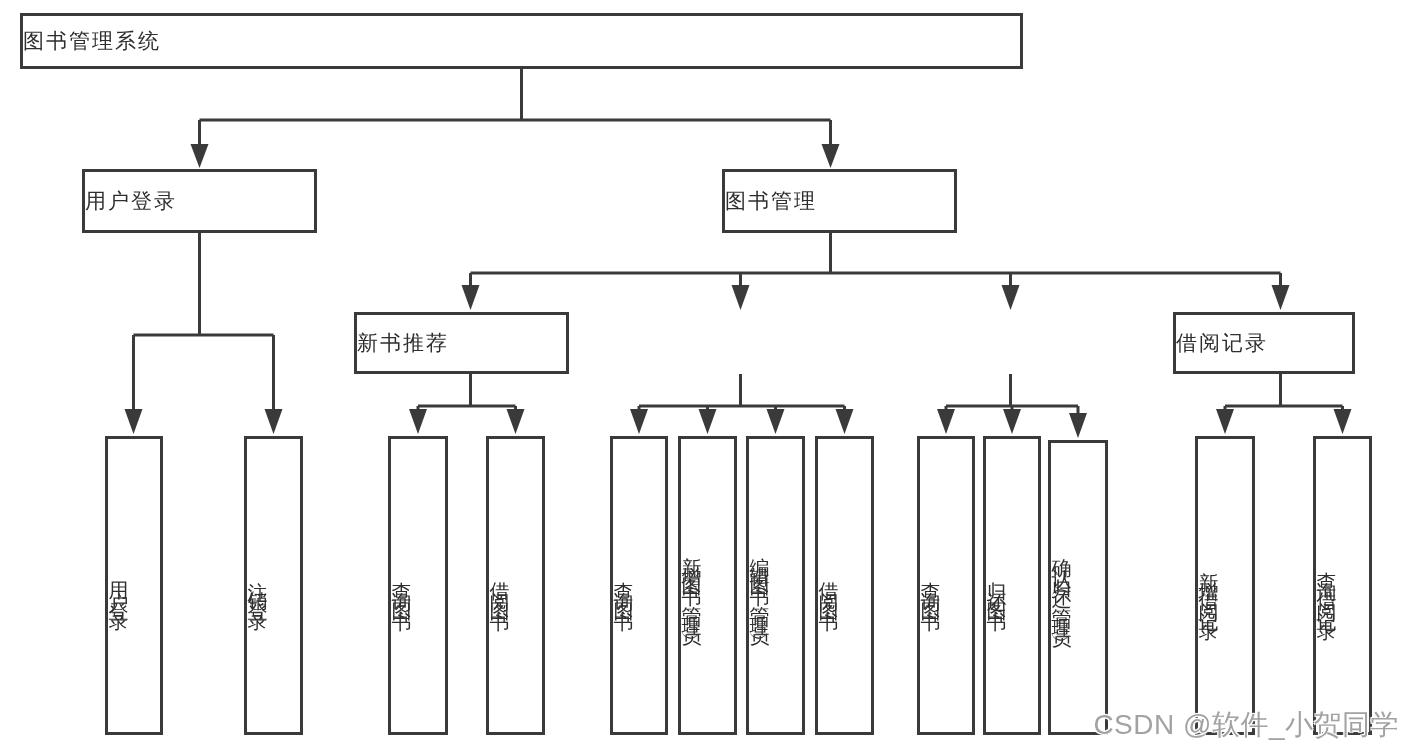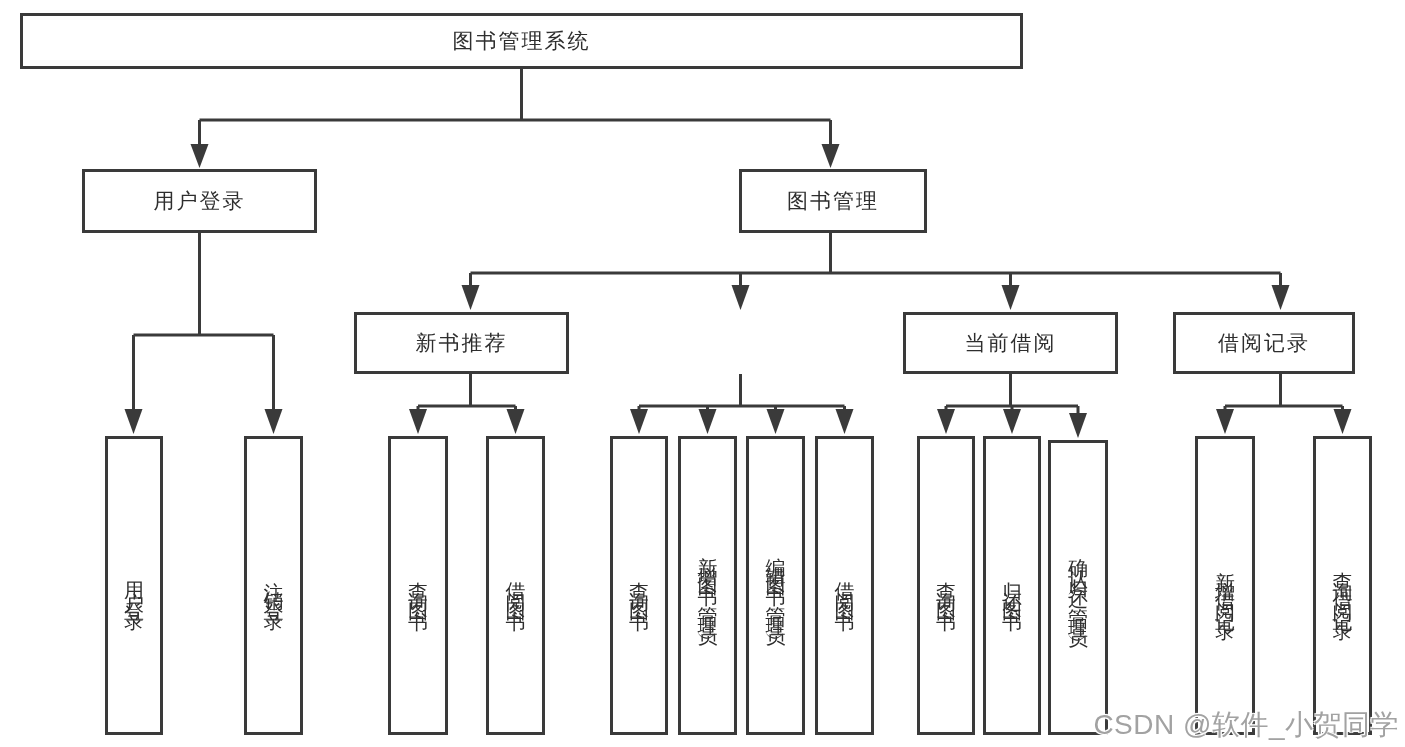--- a/index.html
+++ b/index.html
@@ -17,21 +17,21 @@
     overflow:hidden;
   }
   .edges{position:absolute;left:0;top:0;z-index:0;}
   .edges path{stroke:var(--line);stroke-width:3;fill:none;}
   .edges polygon{fill:var(--line);stroke:none;}
   .node,.leaf{
     position:absolute;
     box-sizing:border-box;
     border:3px solid var(--line);
     background:#fff;
-    display:flex;align-items:center;justify-content:center;
+    display:flex;align-items:center;
     z-index:1;
     color:var(--text);
   }
   .hlabel{
     font-size:21px;
     letter-spacing:2px;
     color:var(--text);
     white-space:nowrap;
   }
   .vlabel{
@@ -102,29 +102,26 @@
     </g>
   </svg>
 
   <div class="node" style="left:20px;top:13px;width:1003px;height:56px">
     <span class="hlabel">图书管理系统</span>
   </div>
 
   <div class="node" style="left:82px;top:169px;width:235px;height:64px">
     <span class="hlabel">用户登录</span>
   </div>
-  <div class="node" style="left:739px;top:169px;width:188px;height:64px">
+  <div class="node" style="left:722px;top:169px;width:235px;height:64px">
     <span class="hlabel">图书管理</span>
   </div>
 
   <div class="node" style="left:354px;top:312px;width:215px;height:62px">
     <span class="hlabel">新书推荐</span>
-  </div>
-  <div class="node" style="left:903px;top:312px;width:215px;height:62px">
-    <span class="hlabel">当前借阅</span>
   </div>
   <div class="node" style="left:1173px;top:312px;width:182px;height:62px">
     <span class="hlabel">借阅记录</span>
   </div>
 
   <div class="leaf" style="left:105px;top:436px;width:58px;height:299px">
     <span class="vlabel">用户登录</span>
   </div>
   <div class="leaf" style="left:244px;top:436px;width:59px;height:299px">
     <span class="vlabel">注销登录</span>

